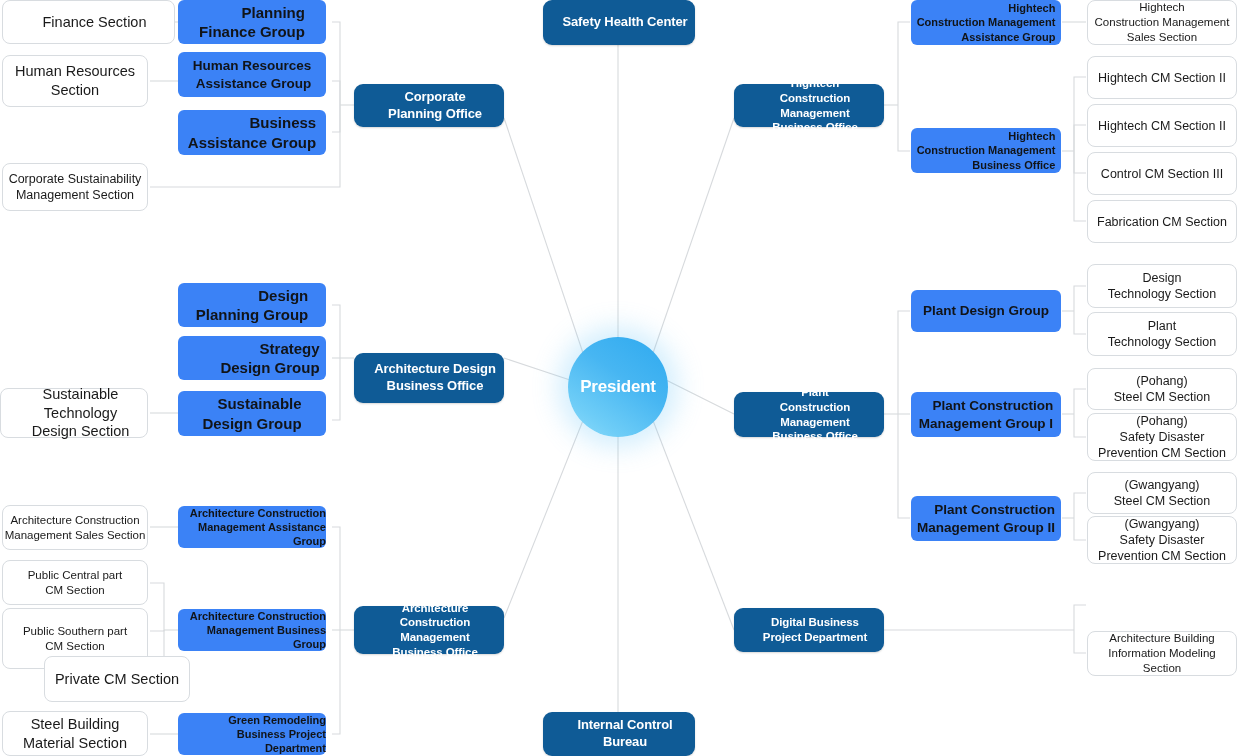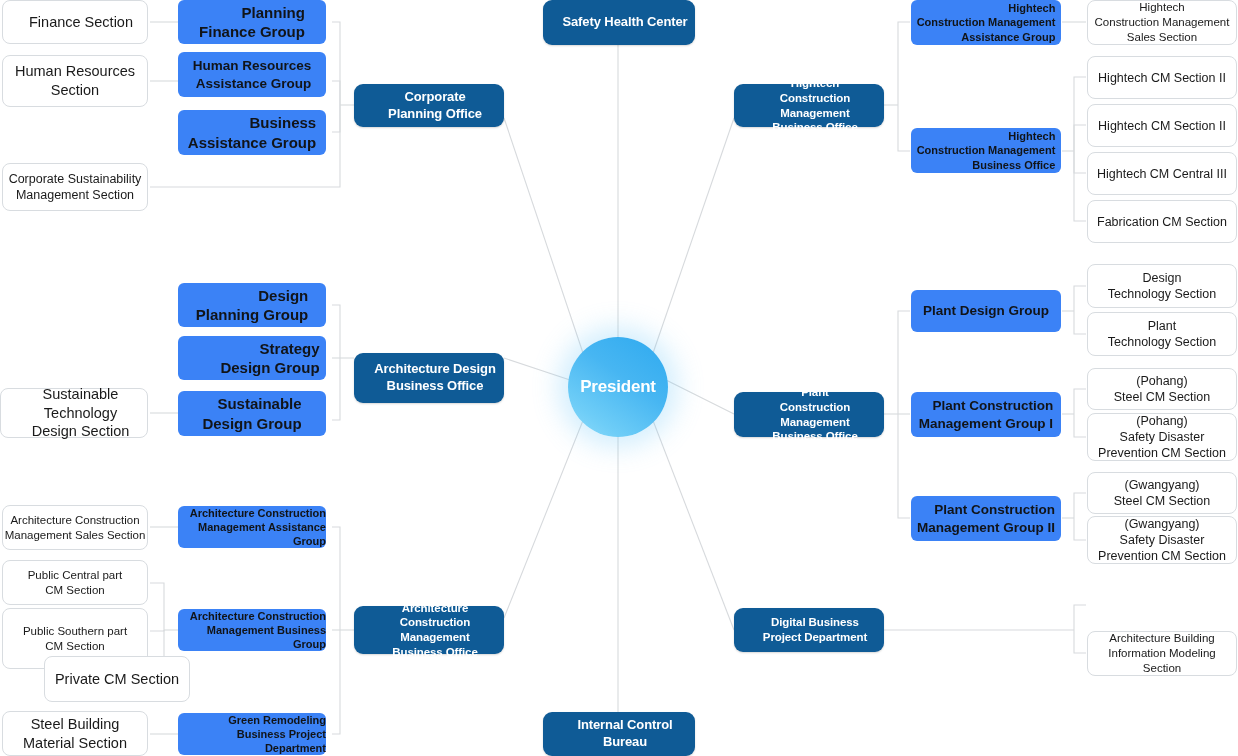--- a/index.html
+++ b/index.html
@@ -206,21 +206,21 @@
   </div>
   <div class="node n-light md" style="left:178px; top:52px; width:148px; height:45px;">
     <span>Human Resources
 Assistance Group</span>
   </div>
   <div class="node n-light lg" style="left:178px; top:110px; width:148px; height:45px;">
     <span>Business
 Assistance Group</span>
   </div>
 
-  <div class="node n-white lg" style="left:2px; top:0px; width:146px; height:44px;padding-left:12px;">
+  <div class="node n-white lg" style="left:2px; top:0px; width:173px; height:44px;padding-left:12px;">
     <span>Finance Section</span>
   </div>
   <div class="node n-white lg" style="left:2px; top:55px; width:146px; height:52px;">
     <span>Human Resources
 Section</span>
   </div>
   <div class="node n-white md" style="left:2px; top:163px; width:146px; height:48px;">
     <span>Corporate Sustainability
 Management Section</span>
   </div>
@@ -309,21 +309,21 @@
 Construction Management
 Sales Section</span>
   </div>
   <div class="node n-white md" style="left:1087px; top:56px; width:150px; height:43px;">
     <span>Hightech CM Section II</span>
   </div>
   <div class="node n-white md" style="left:1087px; top:104px; width:150px; height:43px;">
     <span>Hightech CM Section II</span>
   </div>
   <div class="node n-white md" style="left:1087px; top:152px; width:150px; height:43px;">
-    <span>Hightech CM Central III</span>
+    <span>Control CM Section III</span>
   </div>
   <div class="node n-white md" style="left:1087px; top:200px; width:150px; height:43px;">
     <span>Fabrication CM Section</span>
   </div>
 
   <div class="node n-dark" style="left:734px; top:392px; width:150px; height:45px;">
     <span>Plant
 Construction Management
 Business Office</span>
   </div>

